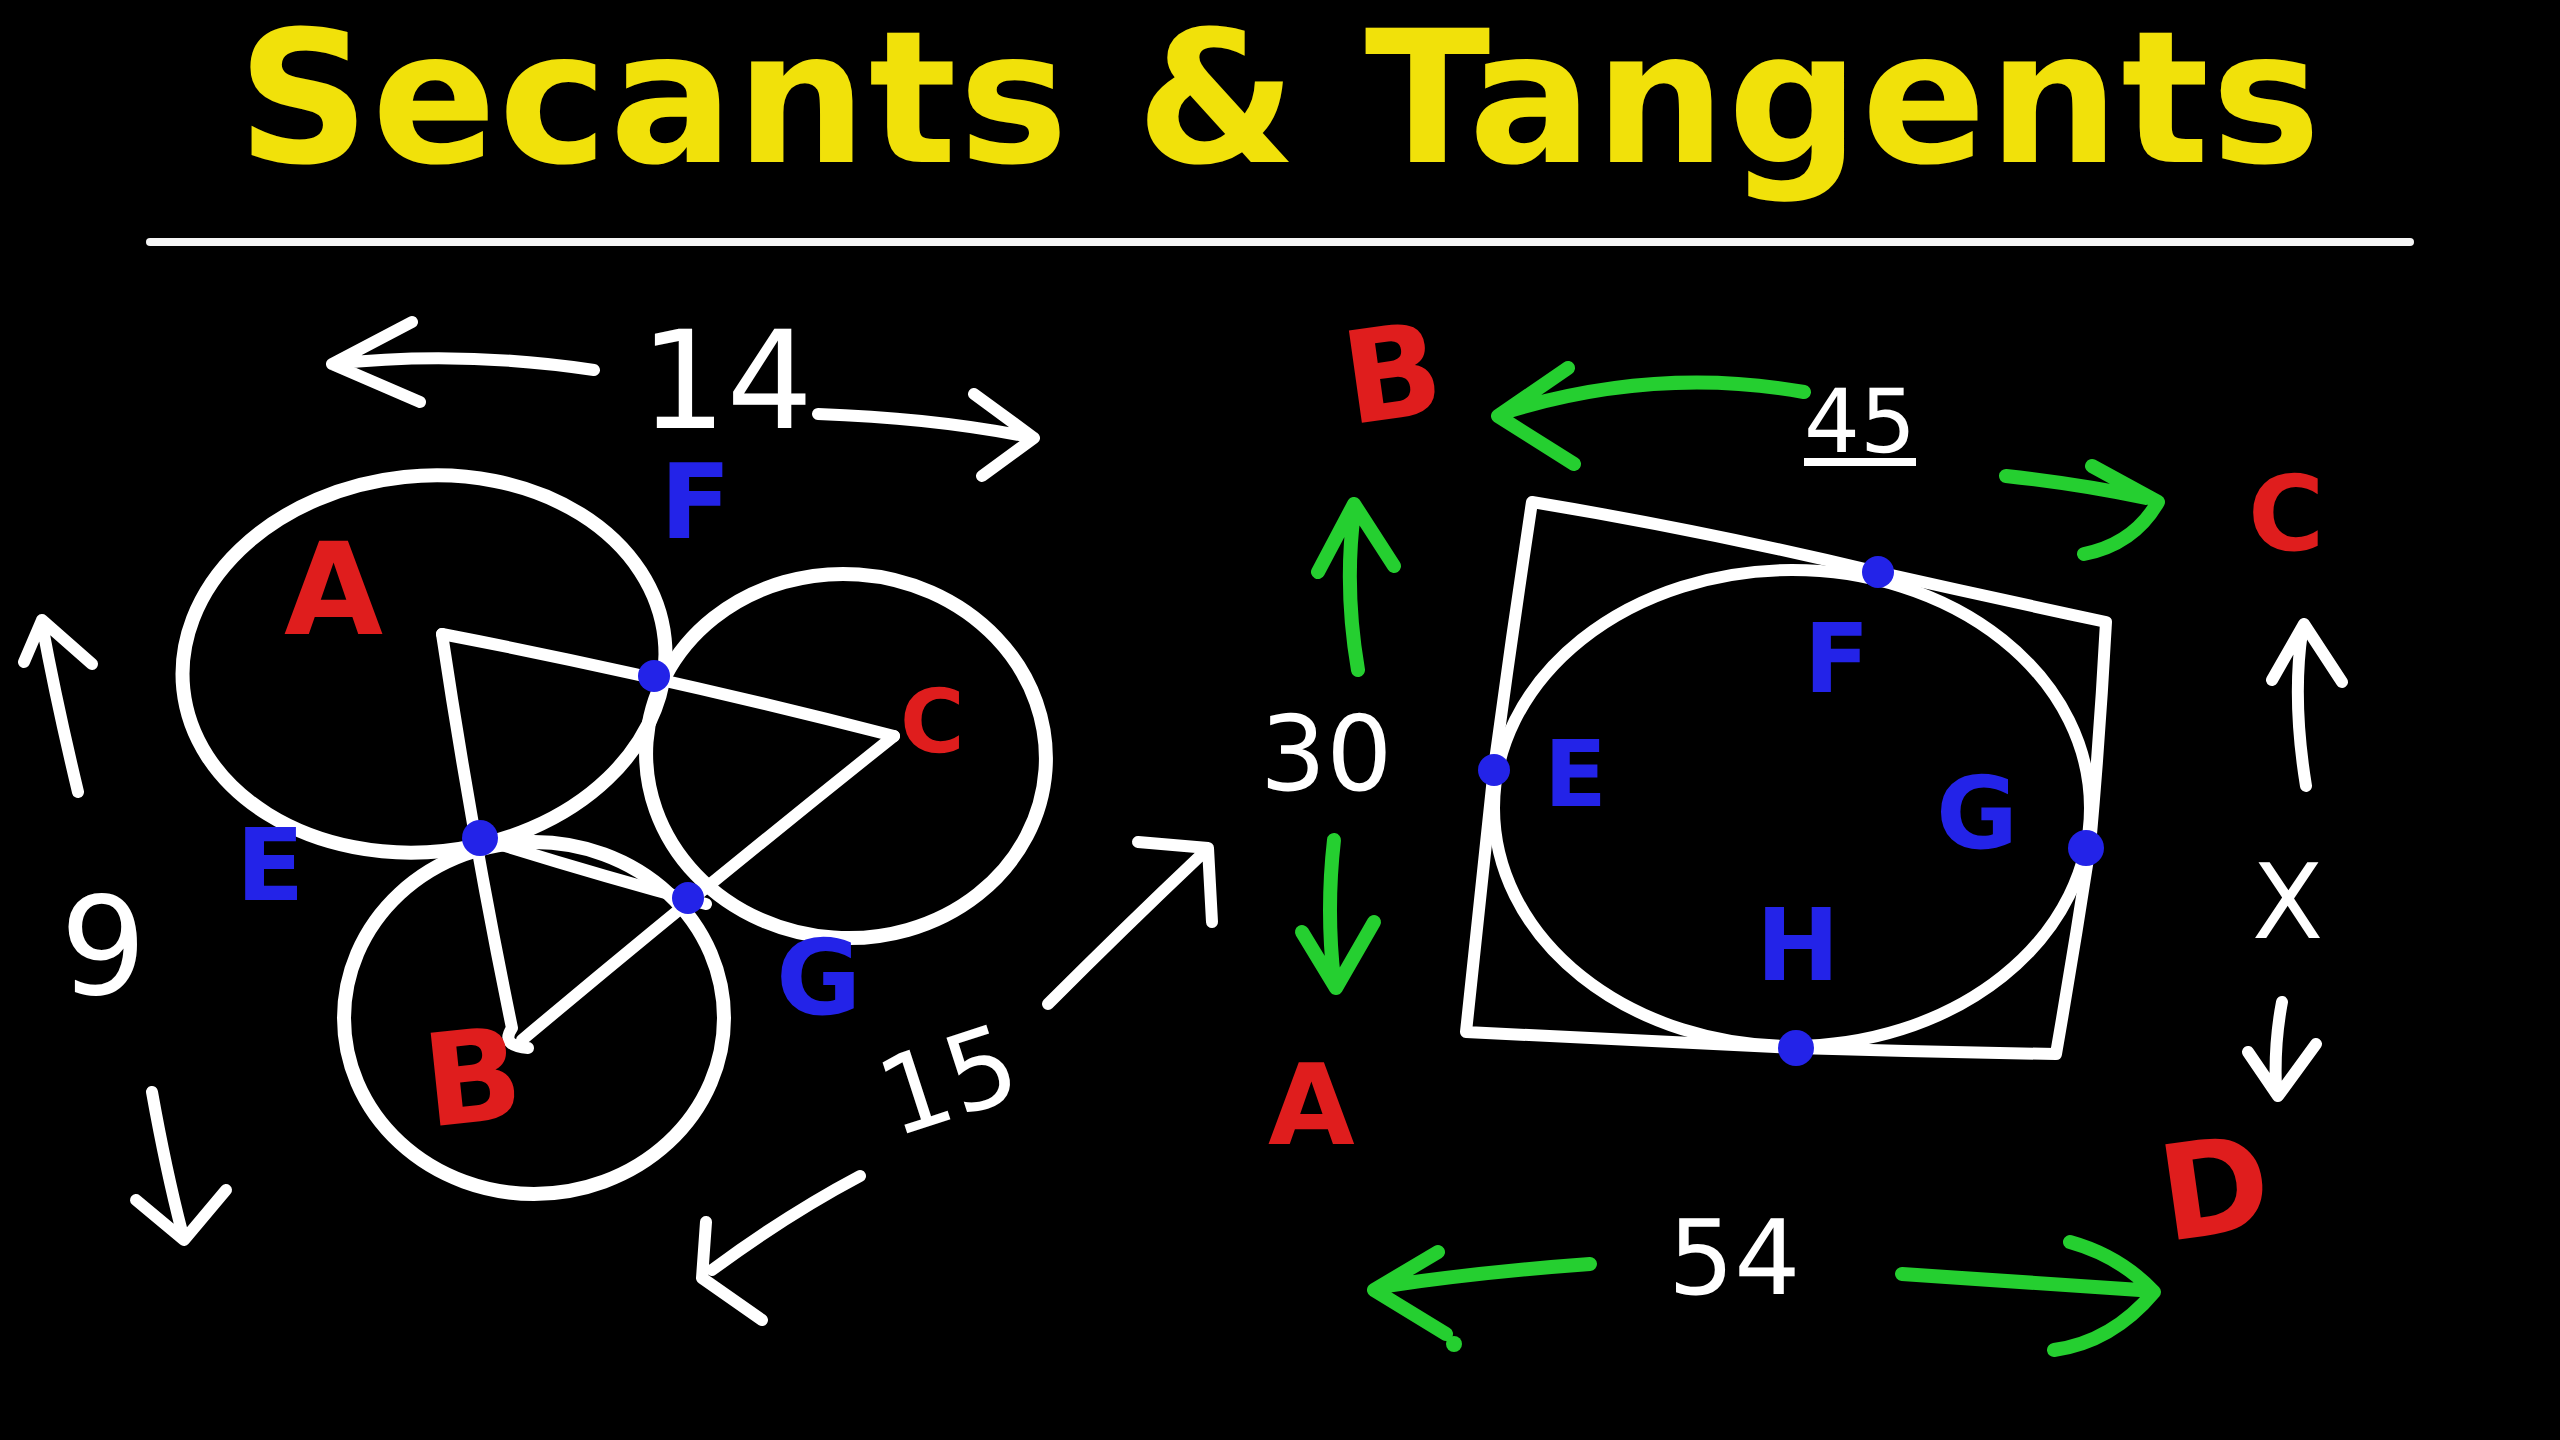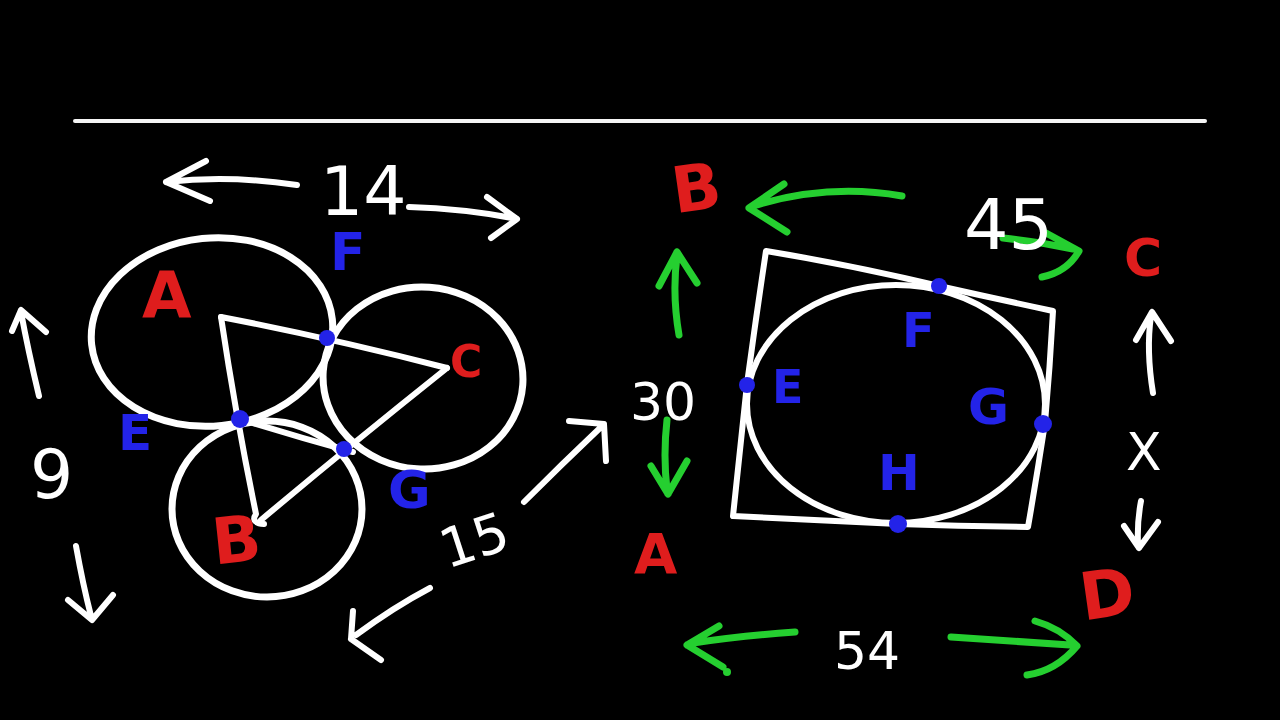--- a/index.html
+++ b/index.html
@@ -33,20 +33,21 @@
     transform-origin:center;
   }
   .red{color:var(--red);} .blue{color:var(--blue);} .white{color:var(--ink);}
   .num{font-weight:normal;}
 </style>
 </head>
 <body>
 
 <div id="frame">
 
+  <div id="title">Secants &amp; Tangents</div>
   <div id="underline"></div>
 
   <svg width="1280" height="720" viewBox="0 0 1280 720">
 
     <g>
       <ellipse class="w" cx="212" cy="332" rx="121" ry="94" transform="rotate(-6 212 332)"></ellipse>
       <ellipse class="w" cx="423" cy="378" rx="100" ry="91" transform="rotate(4 423 378)"></ellipse>
       <ellipse class="w" cx="267" cy="509" rx="95" ry="88"></ellipse>
 
       <path class="w w6" d="M221,317 Q330,338 447,368"></path>
@@ -102,18 +103,18 @@
   <div class="lbl red" style="left:672px;  top:156px; font-size:64px; transform:rotate(-8deg);">B</div>
   <div class="lbl red" style="left:1124px; top:232px; font-size:52px;">C</div>
   <div class="lbl red" style="left:634px;  top:526px; font-size:56px;">A</div>
   <div class="lbl red" style="left:1080px; top:562px; font-size:66px; transform:rotate(-8deg);">D</div>
 
   <div class="lbl blue" style="left:772px; top:364px; font-size:46px;">E</div>
   <div class="lbl blue" style="left:902px; top:306px; font-size:48px;">F</div>
   <div class="lbl blue" style="left:968px; top:382px; font-size:50px;">G</div>
   <div class="lbl blue" style="left:878px; top:448px; font-size:50px;">H</div>
 
-  <div class="lbl white num" style="left:964px; top:190px; font-size:70px;">45</div>
-  <div class="lbl white num" style="left:630px; top:352px; font-size:52px;margin-top:24px;">30</div>
-  <div class="lbl white num" style="left:834px; top:604px; font-size:52px;margin-top:21px;">54</div>
+  <div class="lbl white num" style="left:902px; top:190px; font-size:44px;text-decoration:underline;">45</div>
+  <div class="lbl white num" style="left:630px; top:352px; font-size:52px;">30</div>
+  <div class="lbl white num" style="left:834px; top:604px; font-size:52px;">54</div>
   <div class="lbl white num" style="left:1126px; top:426px; font-size:52px;">X</div>
 
 </div>
 
 </body></html>

